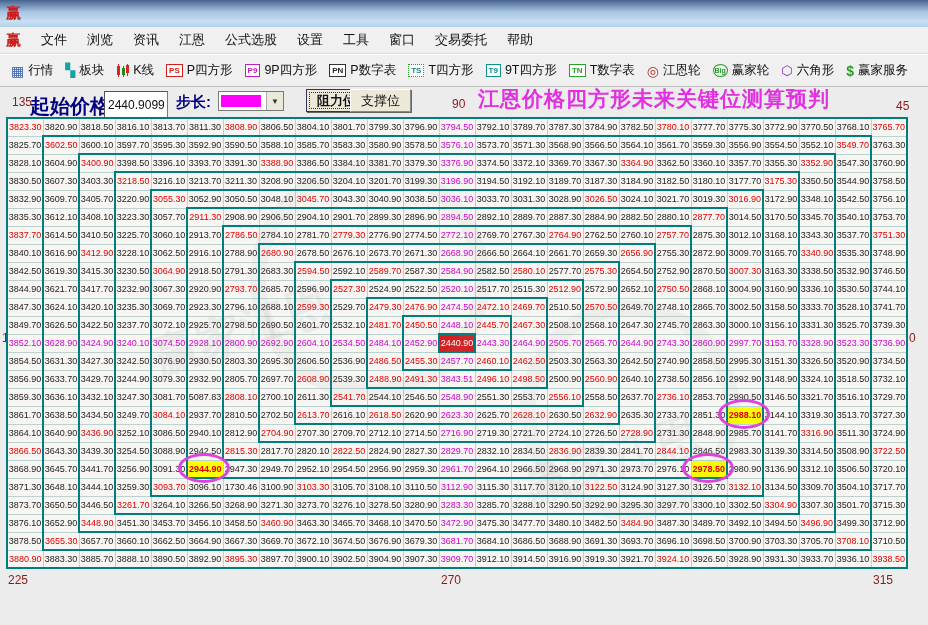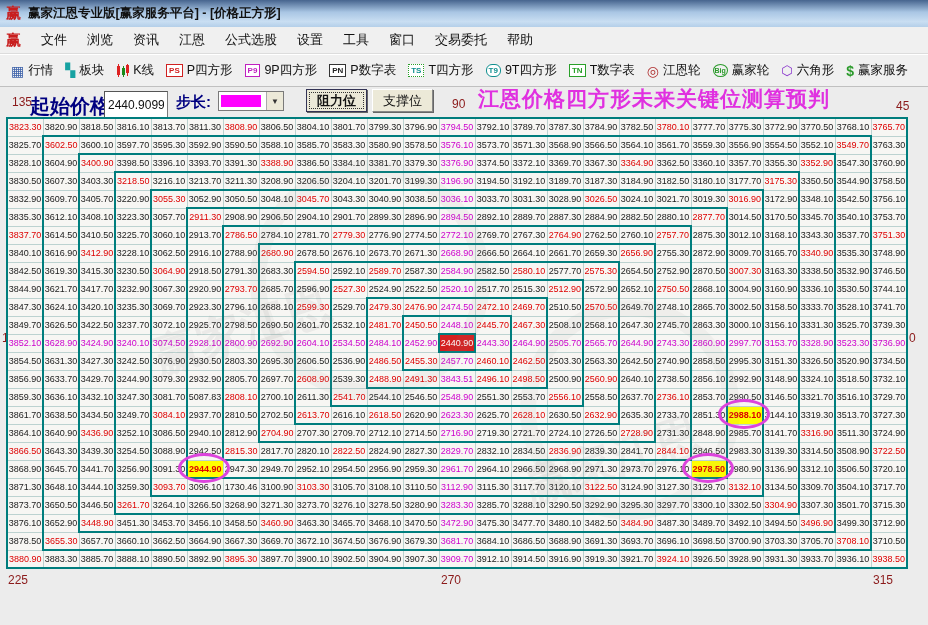--- a/index.html
+++ b/index.html
@@ -41,21 +41,21 @@
       linear-gradient(#1a8a1a 0 100%) 6px 4px / 3px 7px no-repeat,
       linear-gradient(#1a8a1a 0 100%) 7px 2px / 1px 11px no-repeat,
       linear-gradient(#d22 0 100%) 10px 1px / 3px 8px no-repeat,
       linear-gradient(#d22 0 100%) 11px 0 / 1px 12px no-repeat;
   }
   .badge { font:bold 8px "Liberation Sans",sans-serif; border:1px solid; padding:1px 2px; line-height:9px; background:#fff; }
   .b-ps { color:#d02020; border-color:#d02020; }
   .b-p9 { color:#c020c0; border-color:#c020c0; }
   .b-pn { color:#222;    border-color:#333; }
   .b-ts { color:#0f8f8f; border-color:#2aa02a; border-style:dotted; }
-  .b-t9 { color:#0f8f8f; border-color:#0f8f8f;border-radius:6px; }
+  .b-t9 { color:#0f8f8f; border-color:#0f8f8f; }
   .b-tn { color:#2aa02a; border-color:#2aa02a; }
   .i-wheel { color:#b03030; font-size:14px; font-weight:bold; }
   .i-big { font:bold 7px "Liberation Sans",sans-serif; color:#2a9a2a; border:1px solid #2a9a2a; border-radius:50%; padding:2px 1px; }
   .i-hex { color:#8833cc; font-size:13px; font-weight:bold; }
   .i-dollar { color:#2a9a2a; font-size:14px; font-weight:bold; }
   
   #controls { position:absolute; left:0; top:87px; width:928px; height:30px; background:#ececec; }
   .angle { position:absolute; color:#8b1a1a; font-size:12px; }
   #lbl-start { position:absolute; left:30px; top:6px; color:#000080; font-size:20px; font-weight:bold; }
   #inp-start {
@@ -66,21 +66,21 @@
   #lbl-step { position:absolute; left:176px; top:6px; color:#000080; font-size:15px; font-weight:bold; }
   #step-combo { position:absolute; left:218px; top:4px; width:66px; height:20px; background:#fff; border:1px solid #7a7a7a; display:flex; cursor:default; }
   #step-swatch { width:40px; height:12px; margin:3px 2px; background:#ff00ff; }
   #step-drop { margin-left:auto; width:17px; height:18px; background:#ece9d8; border-left:1px solid #aaa; display:flex; align-items:center; justify-content:center; font-size:8px; color:#333; }
   .btn {
     position:absolute; top:2px; width:61px; height:23px; background:#ece9d8;
     border:1px solid #888; border-top-color:#fff; border-left-color:#fff;
     box-shadow:1px 1px 0 #666; font-size:13px; color:#111; text-align:center; line-height:21px; cursor:default;
   }
   #btn-resist { left:306px; border:1px solid #335; outline:1px dotted #333; outline-offset:-4px; font-weight:bold; }
-  #btn-support { left:372px; }
+  #btn-support { left:350px; }
   #banner { position:absolute; left:478px; top:-2px; color:#e030e0; font-size:21px; font-weight:bold; letter-spacing:1px; white-space:nowrap; }
   
   #grid {
     position:absolute; left:6px; top:117px; border-collapse:collapse; table-layout:fixed;
     width:900px; height:450px; background:#f7f6f3; border:2px solid #007d7d;
   }
   #grid td {
     width:36px; height:18px; border:1px solid #bcd2d0; font-size:9px;
     text-align:center; vertical-align:middle; color:#1a1a1a; white-space:nowrap; overflow:hidden; cursor:default;
   }
@@ -100,21 +100,20 @@
   
   #footer-text { position:absolute; left:143px; top:591px; color:#d830d8; font-size:22px; font-weight:bold; white-space:nowrap; }
 </style>
 </head>
 <body>
 
 <div id="win">
 
   <div id="titlebar">
     <span class="app-ico">赢</span>
-    <span id="title-text">赢家江恩专业版[赢家服务平台] - [价格正方形]</span>
   </div>
 
   <div id="menubar">
     <span class="app-ico">赢</span>
 
   <span class="menu-item">文件</span>
       <span class="menu-item">浏览</span>
       <span class="menu-item">资讯</span>
       <span class="menu-item">江恩</span>
       <span class="menu-item">公式选股</span>

